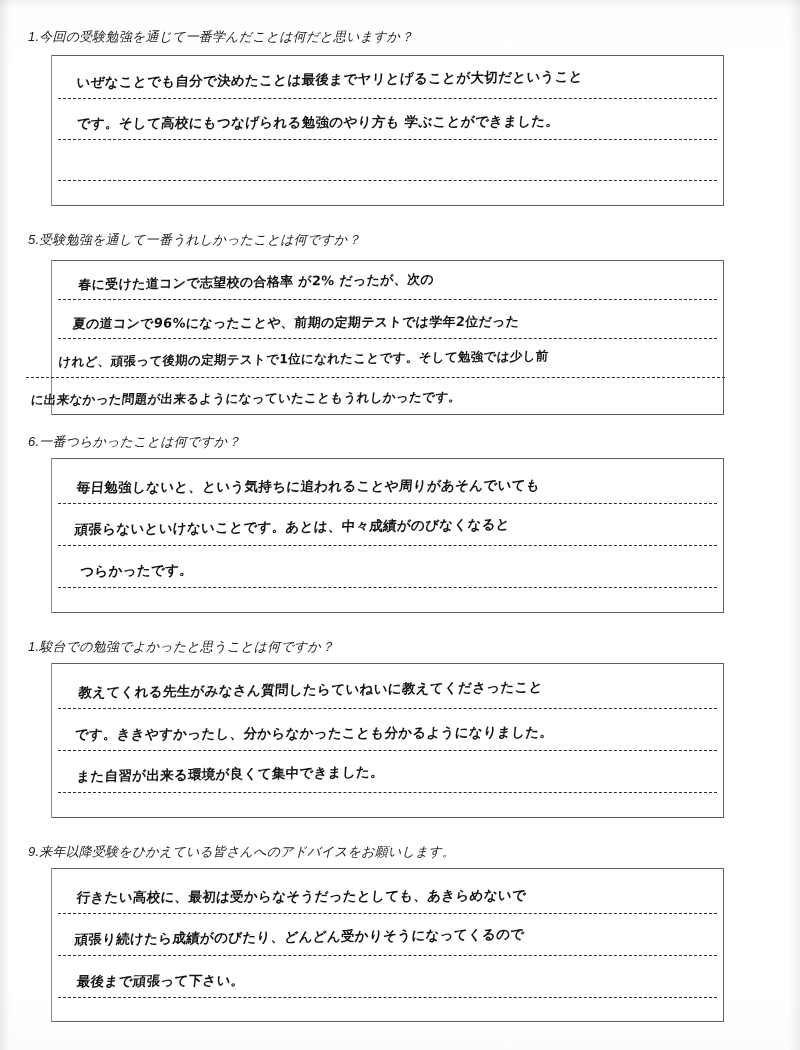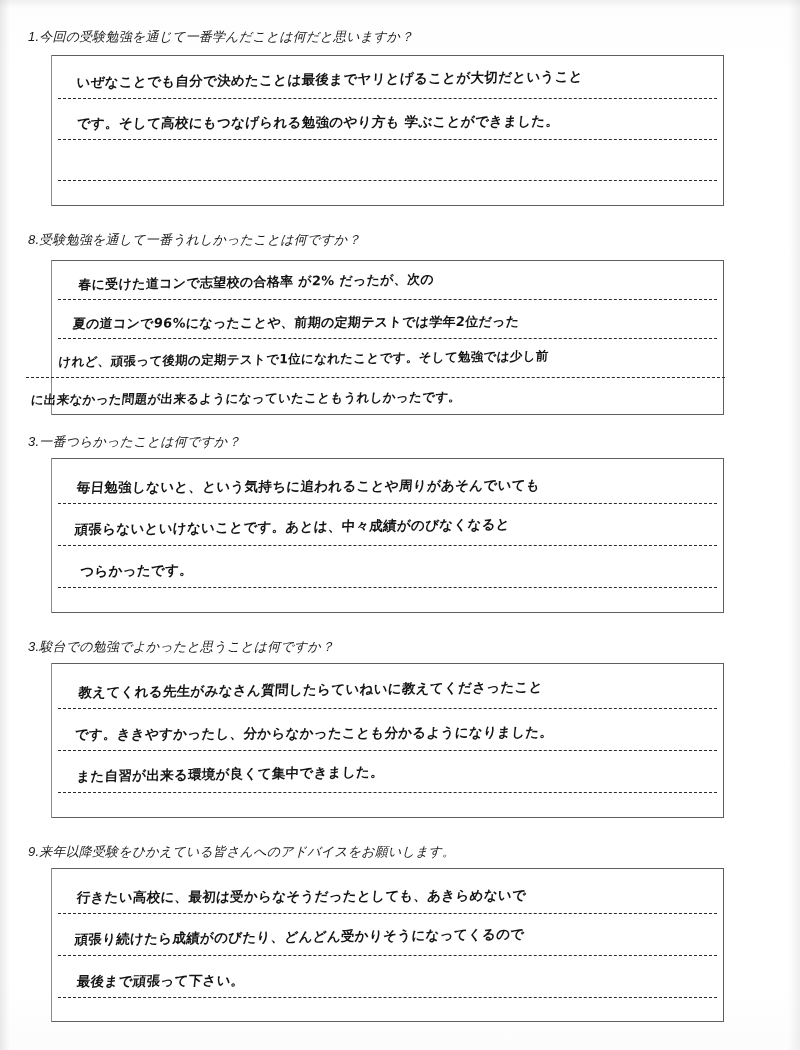--- a/index.html
+++ b/index.html
@@ -123,46 +123,46 @@
   <div class="answer-box" style="left:51px; top:55px; width:673px; height:151px;">
     <div class="guide" style="top:42px;"></div>
     <div class="guide" style="top:83px;"></div>
     <div class="guide" style="top:124px;"></div>
     <div class="hw s1 tilt-a" style="left:24px; top:18px;">いぜなことでも自分で決めたことは最後までヤリとげることが大切だということ</div>
     <div class="hw s1 tilt-b" style="left:24px; top:59px;">です。そして高校にもつなげられる勉強のやり方も 学ぶことができました。</div>
     <div class="hw s1 tilt-a" style="left:24px; top:100px;"></div>
   </div>
 
   <div class="qblock" style="left:28px; top:231px; width:700px;">
-    <div class="q-label">8.受験勉強を通して一番うれしかったことは何ですか？</div>
+    <div class="q-label">5.受験勉強を通して一番うれしかったことは何ですか？</div>
   </div>
   <div class="answer-box" style="left:51px; top:260px; width:673px; height:155px;">
     <div class="guide" style="top:38px;"></div>
     <div class="guide" style="top:77px;"></div>
     <div class="guide" style="left:-26px; right:-2px; top:116px;"></div>
     <div class="hw s2 tilt-c" style="left:26px; top:15px;">春に受けた道コンで志望校の合格率 が2% だったが、次の</div>
     <div class="hw s2 tilt-b" style="left:20px; top:54px;">夏の道コンで96%になったことや、前期の定期テストでは学年2位だった</div>
     <div class="hw s2 tilt-a" style="left:6px; top:93px; font-size:12.5px;">けれど、頑張って後期の定期テストで1位になれたことです。そして勉強では少し前</div>
     <div class="hw s2 tilt-d" style="left:-22px; top:131px; font-size:12.5px;">に出来なかった問題が出来るようになっていたこともうれしかったです。</div>
   </div>
 
   <div class="qblock" style="left:28px; top:433px; width:700px;">
-    <div class="q-label">3.一番つらかったことは何ですか？</div>
+    <div class="q-label">6.一番つらかったことは何ですか？</div>
   </div>
   <div class="answer-box" style="left:51px; top:458px; width:673px; height:155px;">
     <div class="guide" style="top:44px;"></div>
     <div class="guide" style="top:86px;"></div>
     <div class="guide" style="top:128px;"></div>
     <div class="hw s1 tilt-b" style="left:24px; top:20px;">毎日勉強しないと、という気持ちに追われることや周りがあそんでいても</div>
     <div class="hw s1 tilt-a" style="left:22px; top:62px;">頑張らないといけないことです。あとは、中々成績がのびなくなると</div>
     <div class="hw s1 tilt-c" style="left:28px; top:104px;">つらかったです。</div>
   </div>
 
   <div class="qblock" style="left:28px; top:638px; width:700px;">
-    <div class="q-label">3.駿台での勉強でよかったと思うことは何ですか？</div>
+    <div class="q-label">1.駿台での勉強でよかったと思うことは何ですか？</div>
   </div>
   <div class="answer-box" style="left:51px; top:663px; width:673px; height:155px;">
     <div class="guide" style="top:44px;"></div>
     <div class="guide" style="top:86px;"></div>
     <div class="guide" style="top:128px;"></div>
     <div class="hw s1 tilt-a" style="left:26px; top:20px;">教えてくれる先生がみなさん質問したらていねいに教えてくださったこと</div>
     <div class="hw s1 tilt-b" style="left:22px; top:62px;">です。ききやすかったし、分からなかったことも分かるようになりました。</div>
     <div class="hw s1 tilt-c" style="left:24px; top:104px;">また自習が出来る環境が良くて集中できました。</div>
   </div>
 

